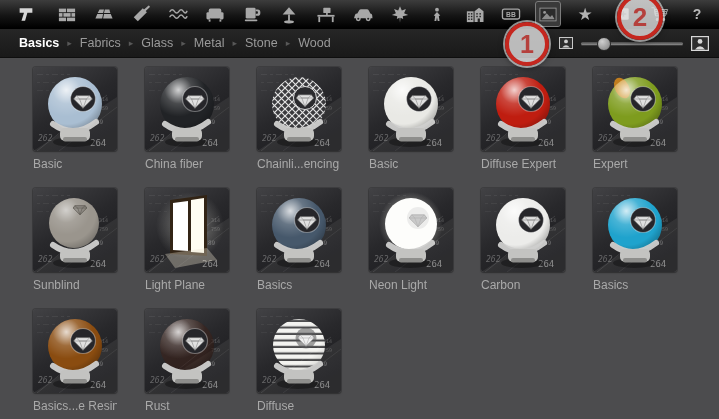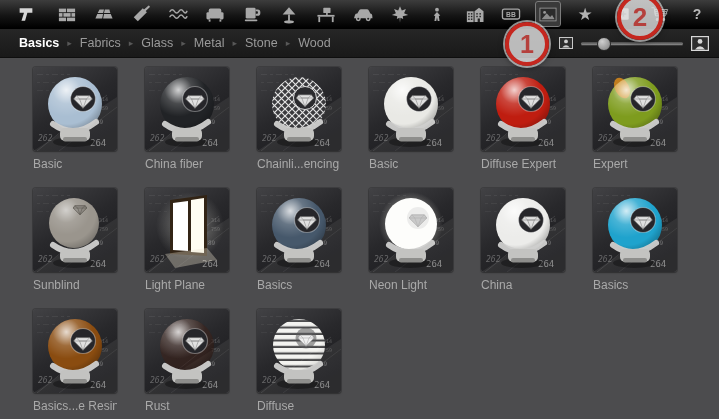--- a/index.html
+++ b/index.html
@@ -1350,21 +1350,21 @@
         </g>
 
         <g class="gv-ped">
           <ellipse cx="41" cy="75" rx="21" ry="5" fill="#0d0d0d" opacity="0.45"></ellipse>
           <path d="M20,57 Q41,72 63,55" stroke="#cfcfcd" stroke-width="6" fill="none" stroke-linecap="round" opacity="0.95"></path>
           <rect x="27" y="61" width="30" height="13" rx="5" fill="#c3c3c1"></rect>
           <rect x="30" y="70" width="24" height="4.5" rx="2" fill="#8e8e8c"></rect>
         </g>
       </svg>
     </div>
-    <div class="cell-label">China</div>
+    <div class="cell-label">Carbon</div>
   </div>
 
   <div class="cell" data-variant="ball" style="--ball: #1fa3cd;">
     <div class="thumb">
       <svg width="84" height="84" viewBox="0 0 84 84">
 
         <g>
           <rect x="0" y="0" width="84" height="84" rx="3" fill="url(#tileg)"></rect>
           <polygon points="0,84 84,30 84,84" fill="#909090" opacity="0.14"></polygon>
           <line x1="4" y1="84" x2="74" y2="28" stroke="#aaa" opacity="0.18"></line>

